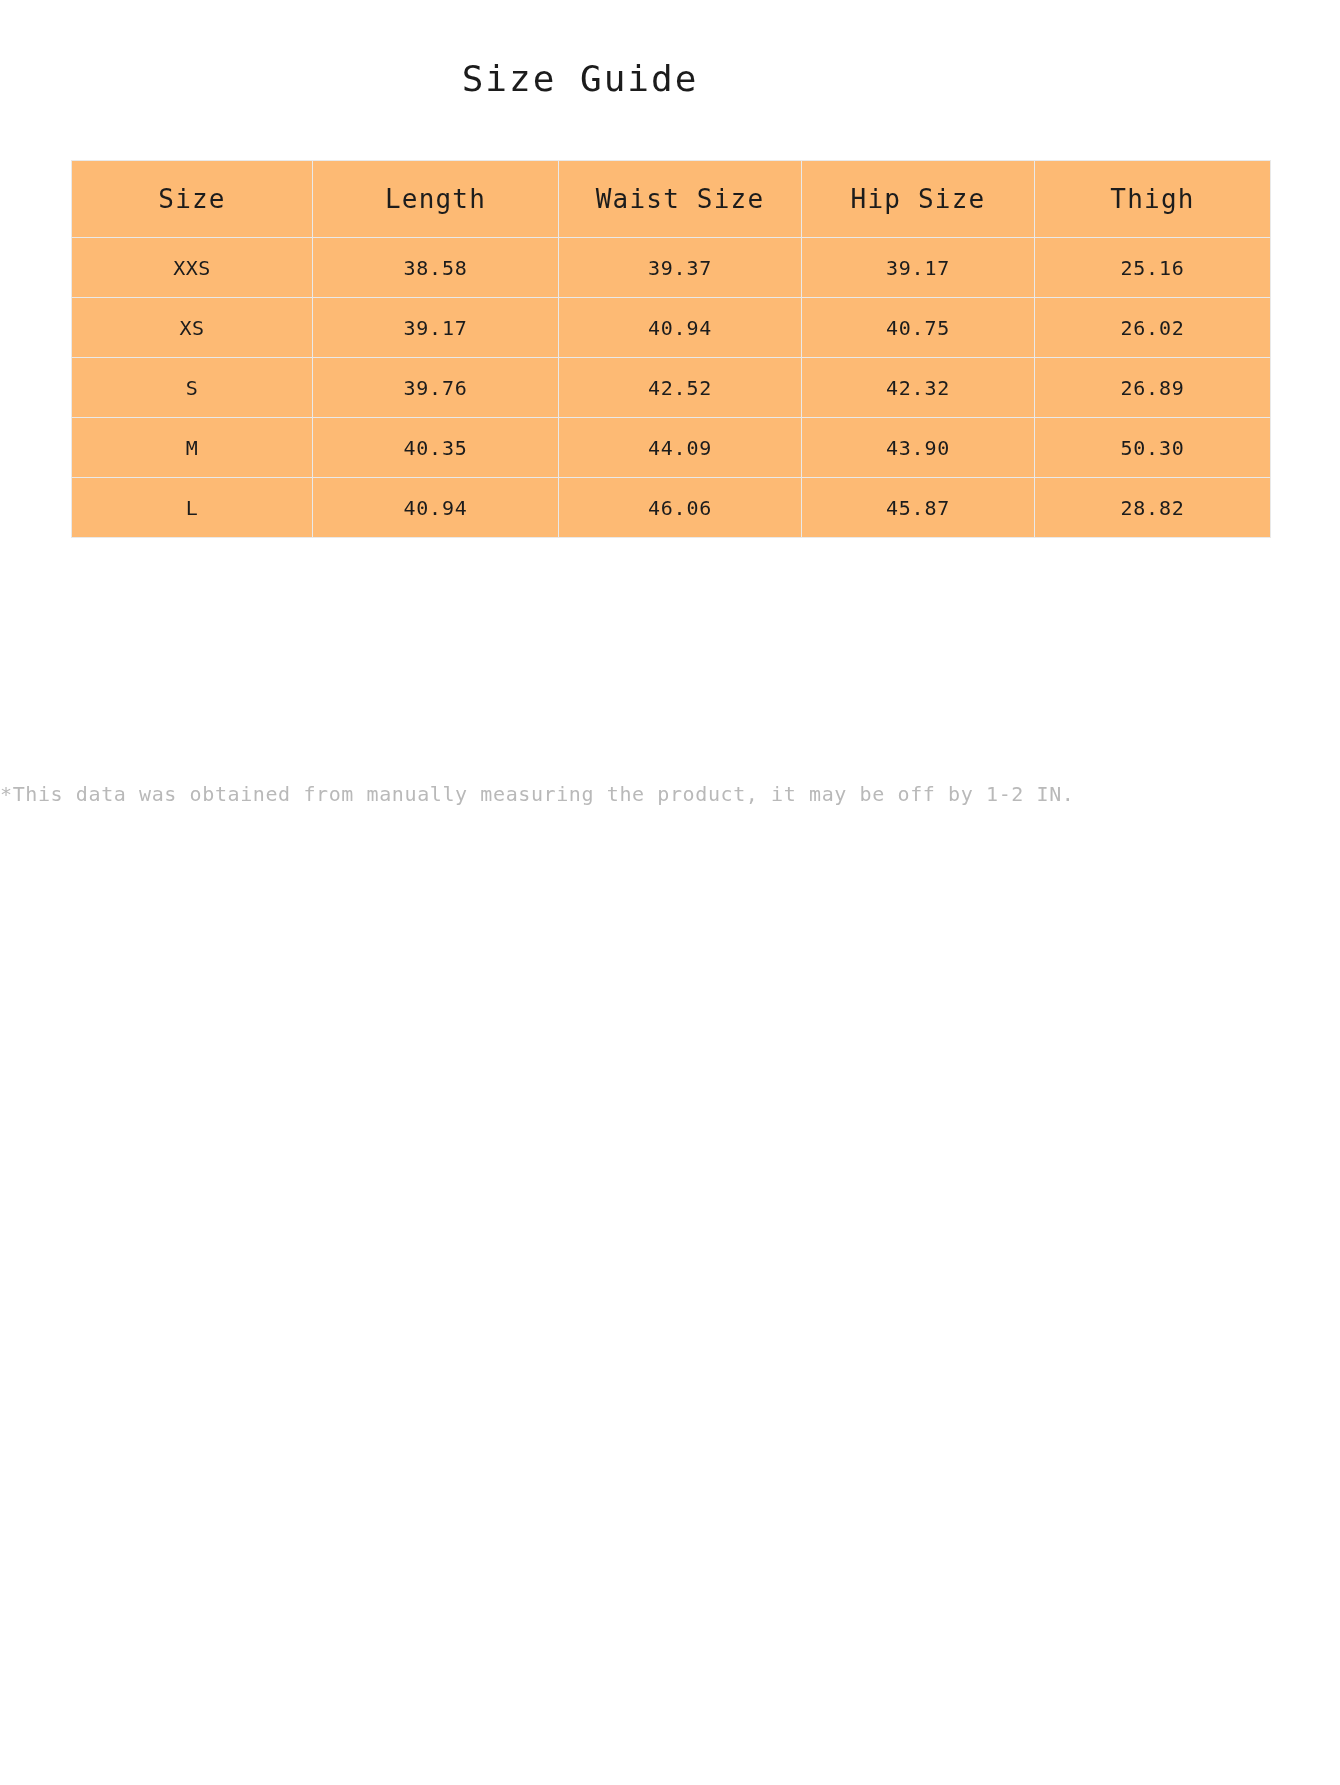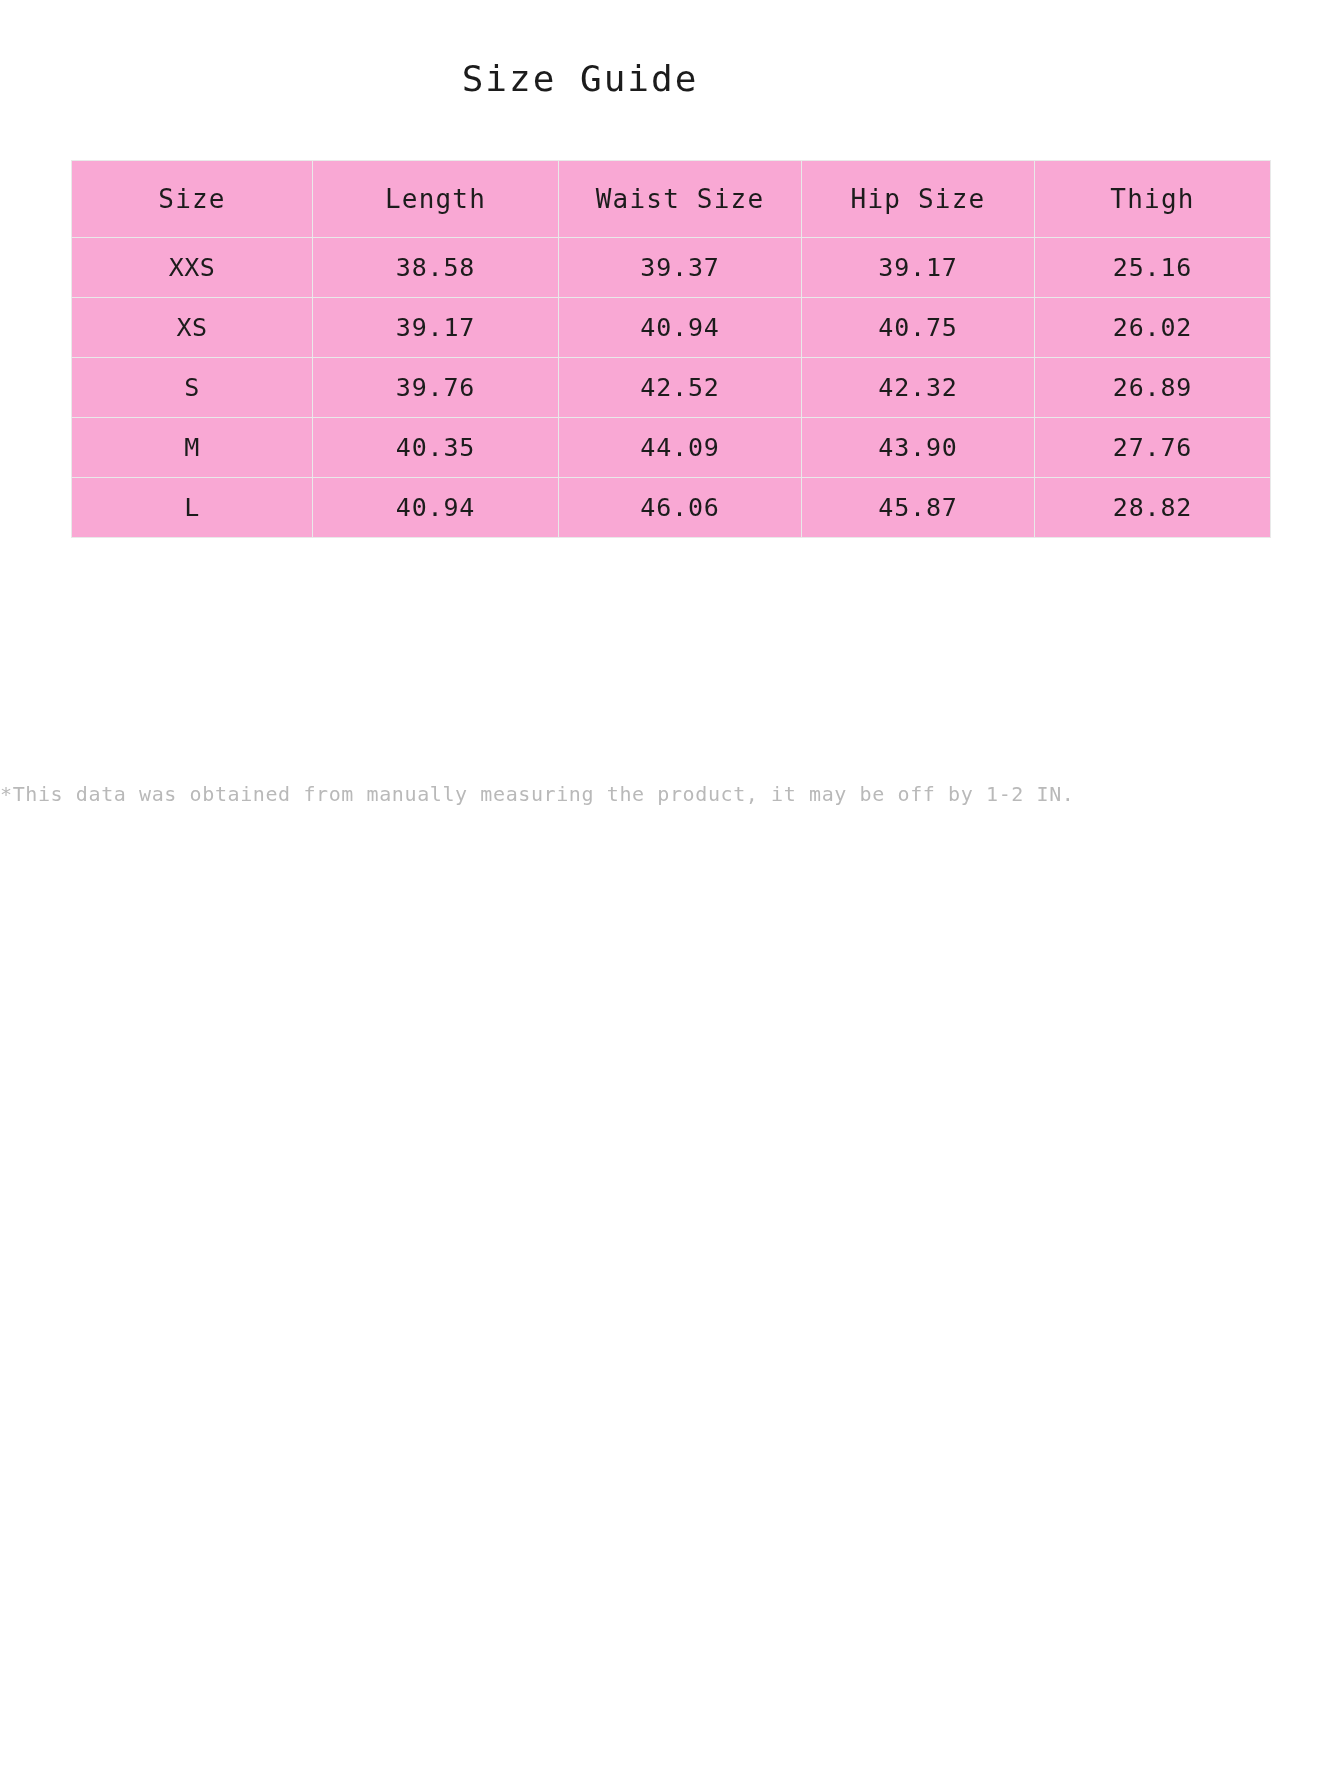--- a/index.html
+++ b/index.html
@@ -43,21 +43,21 @@
     position: absolute;
     left: 71px;
     top: 160px;
     width: 1199px;
   }
 
   table.size-table {
     width: 1199px;
     border-collapse: collapse;
     table-layout: fixed;
-    background: #f9a8d4;
+    background: #fdba74;
   }
 
   table.size-table col.c-size   { width: 241px; }
   table.size-table col.c-length { width: 246px; }
   table.size-table col.c-waist  { width: 243px; }
   table.size-table col.c-hip    { width: 233px; }
   table.size-table col.c-thigh  { width: 236px; }
 
   table.size-table th,
   table.size-table td {
@@ -71,21 +71,21 @@
   }
 
   table.size-table thead th {
     height: 76px;
     font-size: 26px;
     letter-spacing: 1.2px;
   }
 
   table.size-table tbody td {
     height: 59px;
-    font-size: 25px;
+    font-size: 20px;
     letter-spacing: 0.8px;
   }
 
   table.size-table tbody td.size-cell {
     letter-spacing: 0.5px;
   }
 
   .footnote {
     position: absolute;
     left: 0;
@@ -145,21 +145,21 @@
           <td>39.76</td>
           <td>42.52</td>
           <td>42.32</td>
           <td>26.89</td>
         </tr>
         <tr>
           <td class="size-cell">M</td>
           <td>40.35</td>
           <td>44.09</td>
           <td>43.90</td>
-          <td>27.76</td>
+          <td>50.30</td>
         </tr>
         <tr>
           <td class="size-cell">L</td>
           <td>40.94</td>
           <td>46.06</td>
           <td>45.87</td>
           <td>28.82</td>
         </tr>
       </tbody>
     </table>

